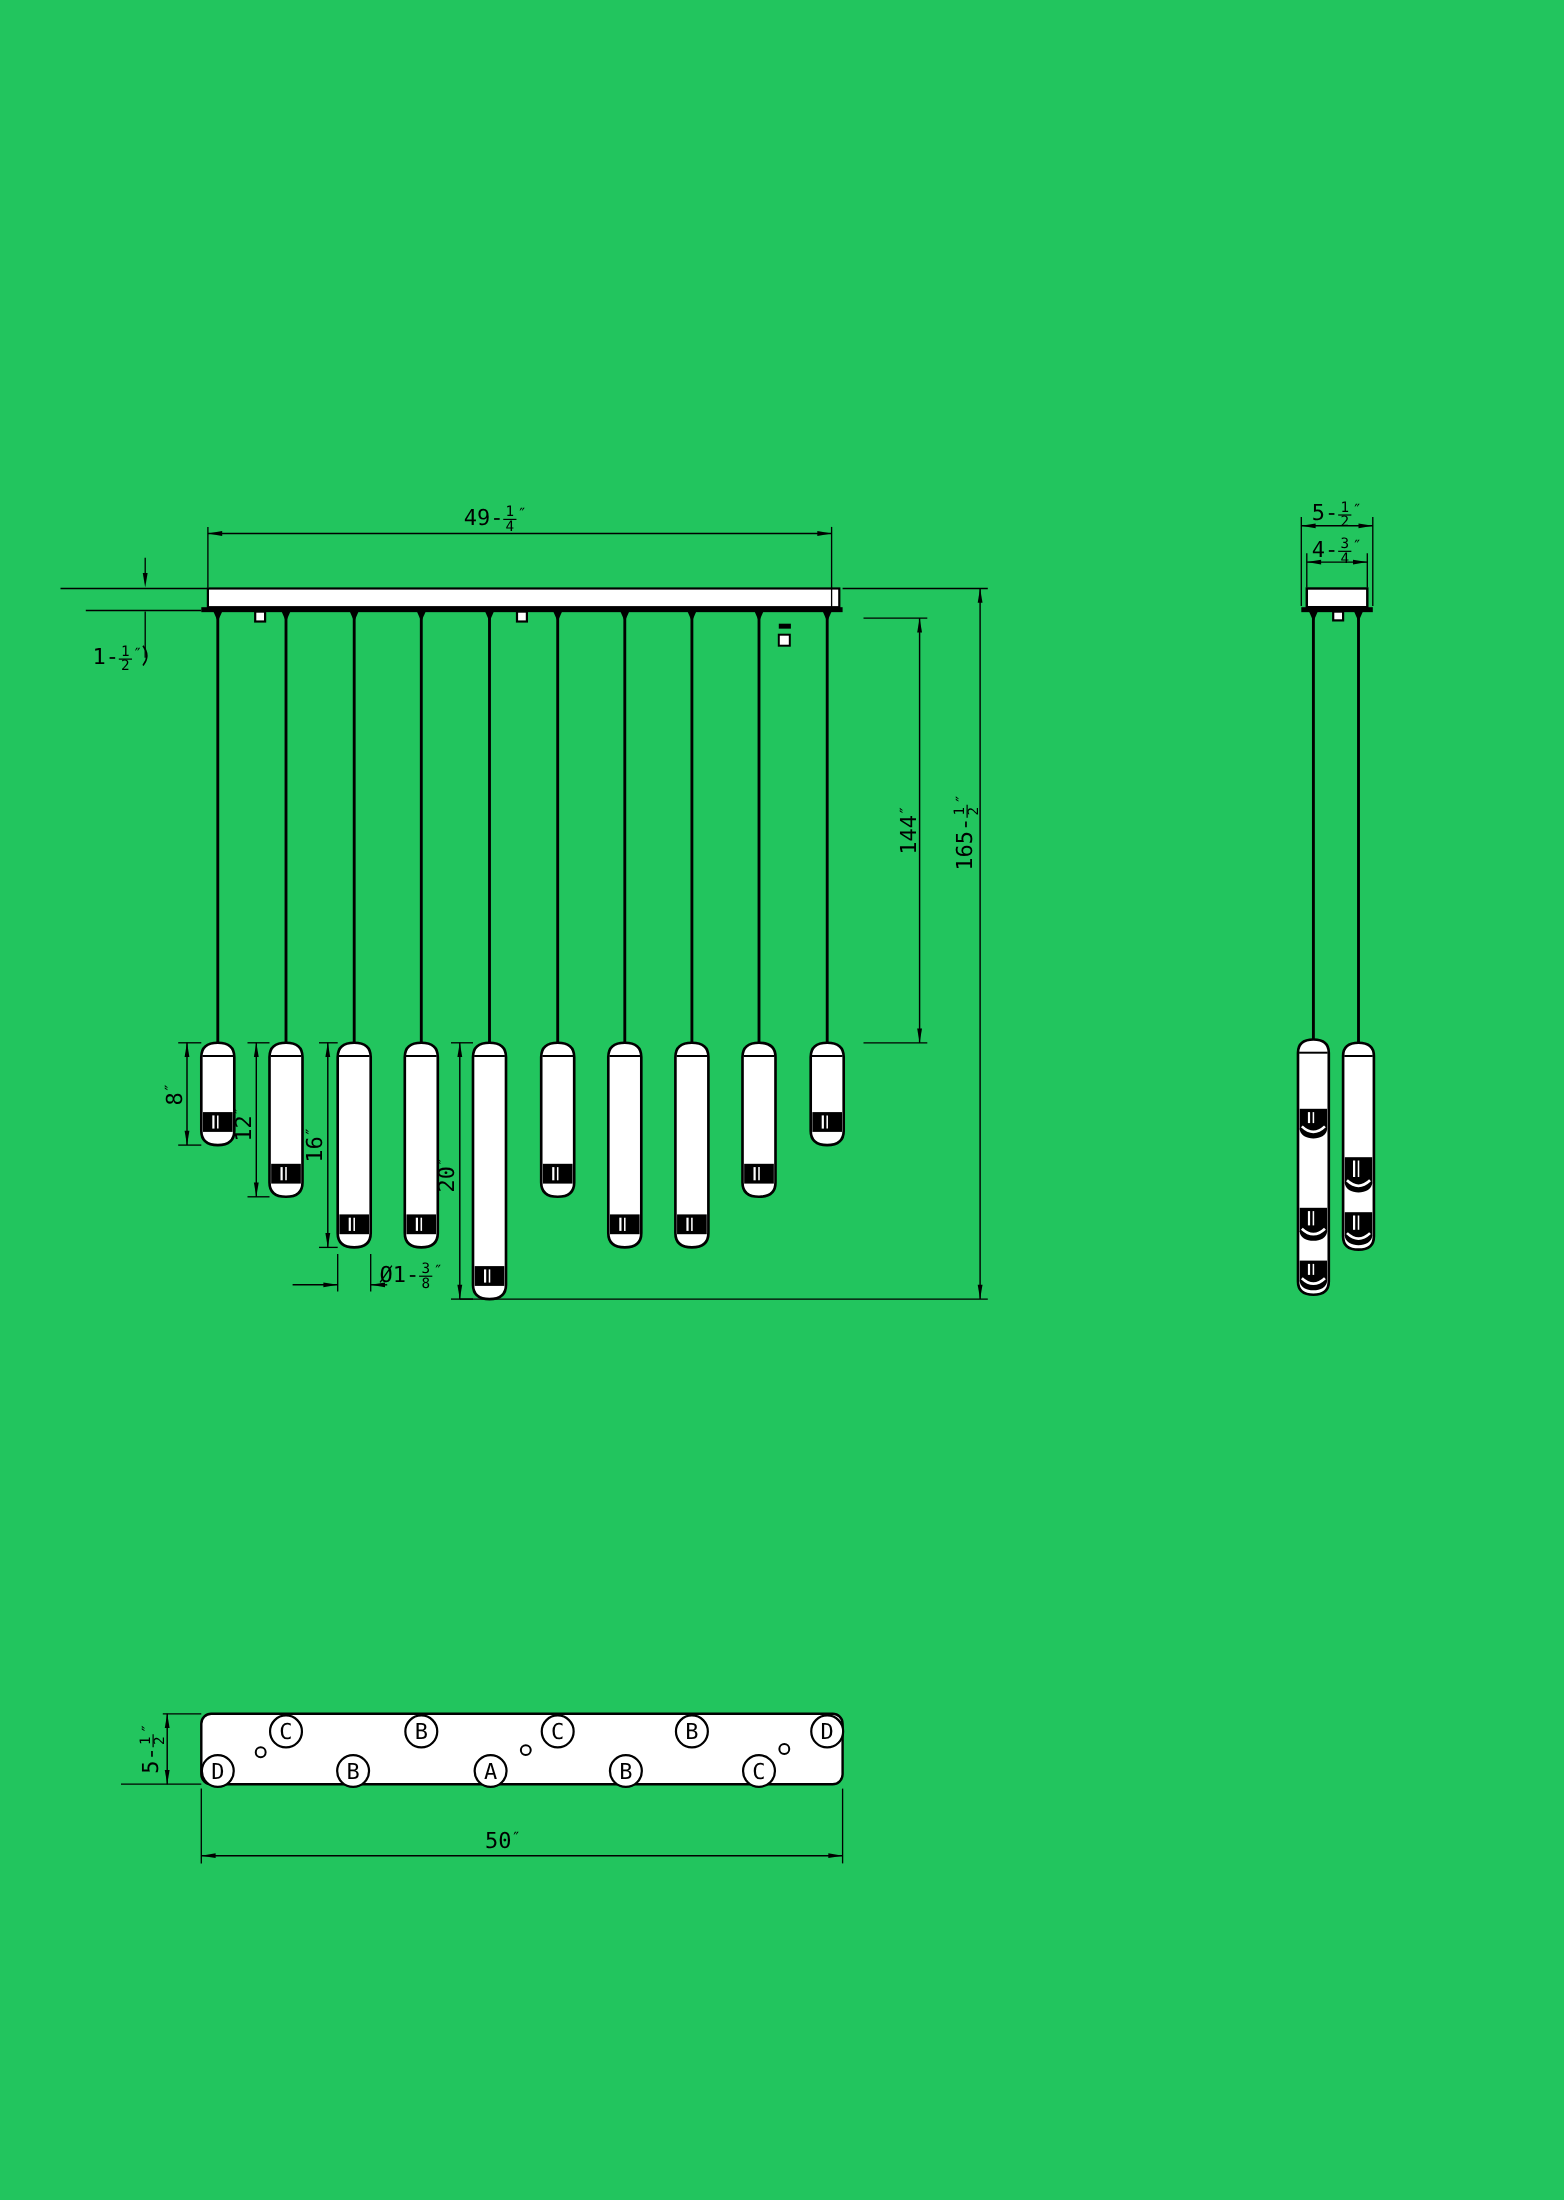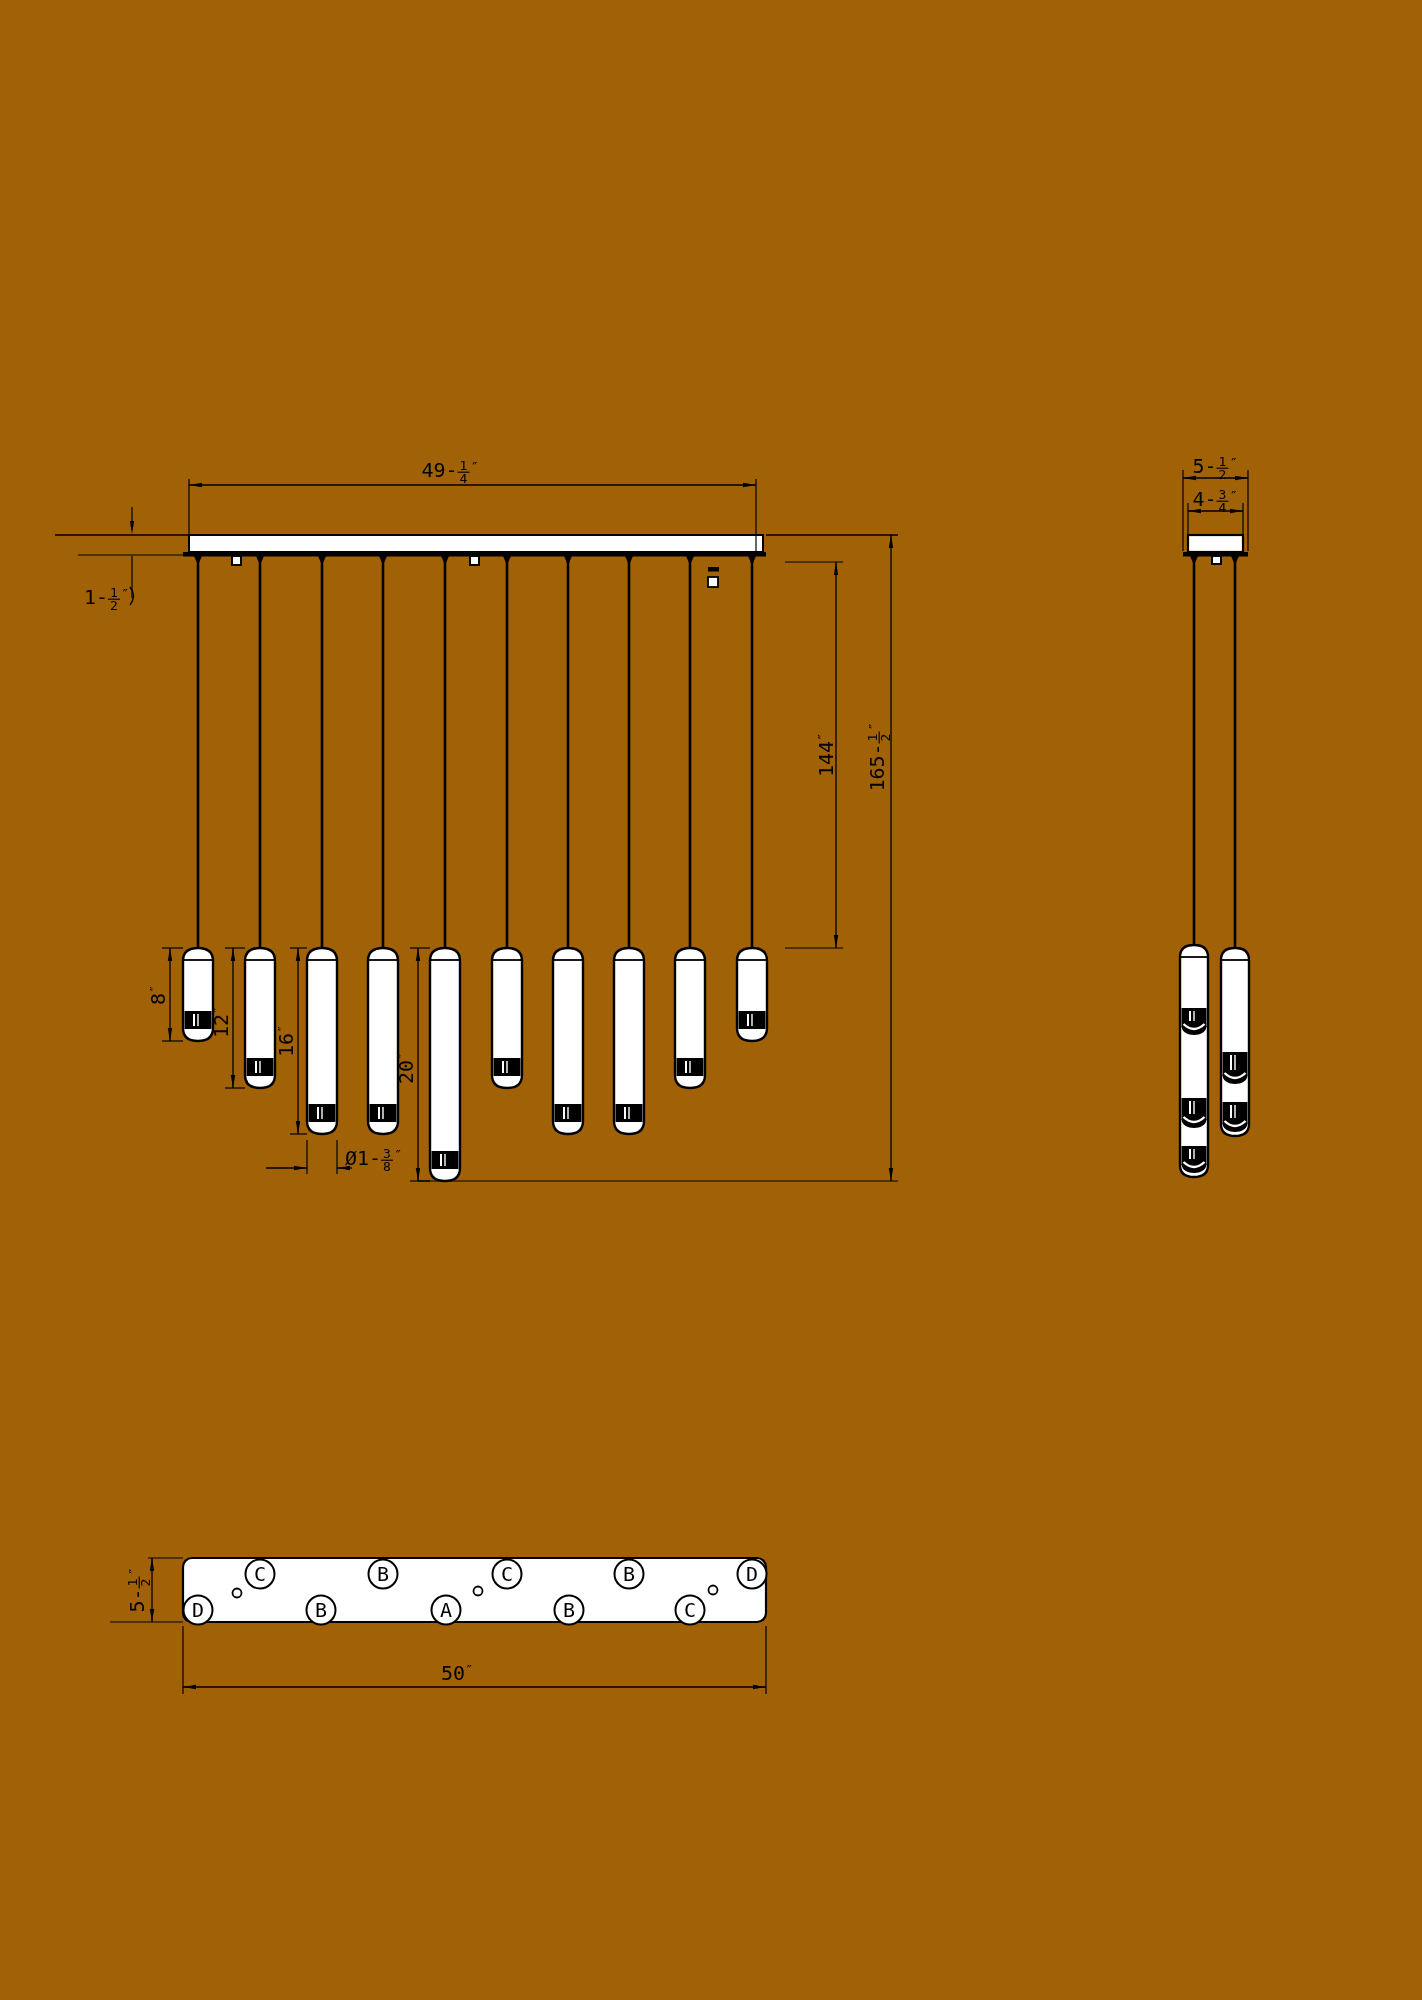--- a/index.html
+++ b/index.html
@@ -1,16 +1,16 @@
 <!DOCTYPE html>
 <html><head>
 <meta charset="utf-8">
 <style>
   html,body{margin:0;padding:0;background:#ffffff;}
-  #stage{position:relative;width:1422px;height:2000px;background:#a16207;overflow:hidden;}
+  #stage{position:relative;width:1422px;height:2000px;background:#22c55e;overflow:hidden;}
   svg{position:absolute;left:0;top:0;}
   text{font-family:"DejaVu Sans Mono","DejaVu Sans",monospace;fill:#000;}
 </style>
 </head>
 <body>
 
 <div id="stage">
   <svg id="cad" width="1422" height="2000" viewBox="0 0 1422 2000">
       <g>
         <line x1="55" y1="535" x2="189" y2="535" stroke="#000000" stroke-width="1.3"></line>

